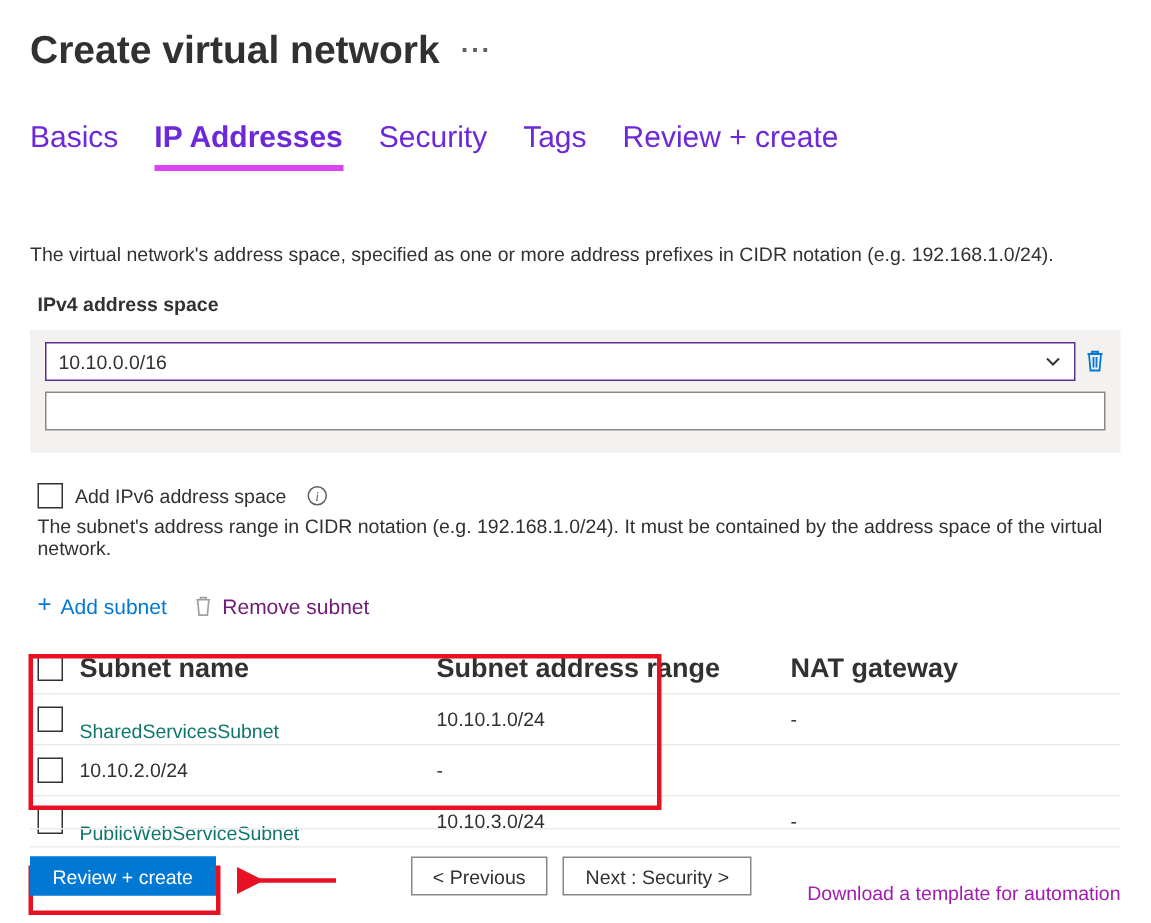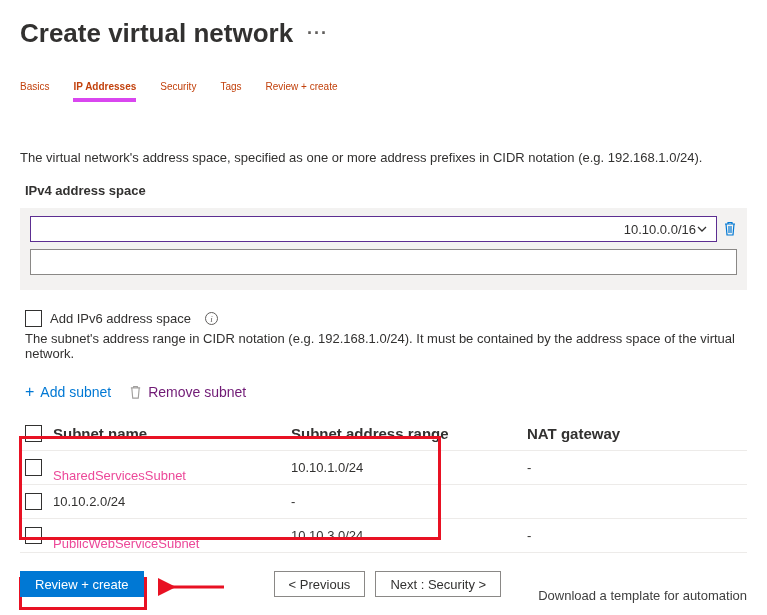--- a/index.html
+++ b/index.html
@@ -32,23 +32,23 @@
       letter-spacing: 1px;
     }
     .tabs {
       display: flex;
       gap: 24px;
       border-bottom: none;
       margin-bottom: 18px;
     }
     .tab {
       padding-bottom: 6px;
-      font-size: 10px;
-      cursor: pointer;
-      color: #c2410c;
+      font-size: 20px;
+      cursor: pointer;
+      color: #6d28d9;
     }
     .tab.active {
       font-weight: 600;
       border-bottom: 4px solid #d946ef;
     }
     .desc {
       font-size: 13px;
       color: #323130;
       margin-bottom: 18px;
       margin-top: 48px;
@@ -72,21 +72,21 @@
     }
     .cidr-input {
       flex: 1;
       height: 26px;
       padding: 2px 8px;
       font-size: 13px;
       border: 1px solid #8a8886;
       background: #fff;
       display: flex;
       align-items: center;
-      justify-content: flex-end;
+      justify-content: space-between;
     }
     .cidr-input.selected {
       border: 1px solid #5c2e91;
     }
     .delete-icon {
       color: #0078d4;
       cursor: pointer;
     }
     .checkbox-row {
       display: flex;
@@ -143,24 +143,24 @@
     .table-header, .table-row {
       display: grid;
       grid-template-columns: 28px 238px 236px 1fr;
       align-items: center;
       height: 34px;
       border-bottom: 1px solid #edebe9;
       padding-left: 5px;
     }
     .table-header {
       font-weight: 600;
-      font-size: 15px;
+      font-size: 18px;
     }
     .table-row .link {
-      color: #ec4899;
+      color: #0f766e;
       cursor: pointer;
       margin-top: 16px;
     }
     .highlight-box {
       border: 3px solid #e81123;
       position: absolute;
       pointer-events: none;
     }
     .highlight-subnets {
       left: 19px;
@@ -194,21 +194,21 @@
       align-items: center;
       border: 1px solid #8a8886;
       background: #fff;
     }
     .btn.primary {
       background: #0078d4;
       color: #fff;
       border: 1px solid #0078d4;
     }
     .footer-link {
-      color: #404040;
+      color: #a21caf;
       margin-left: auto;
       cursor: pointer;
       font-size: 13px;
       margin-top: 23px;
     }
     .arrow-ann {
       position: absolute;
       left: 158px;
       bottom: 18px;
       pointer-events: none;

